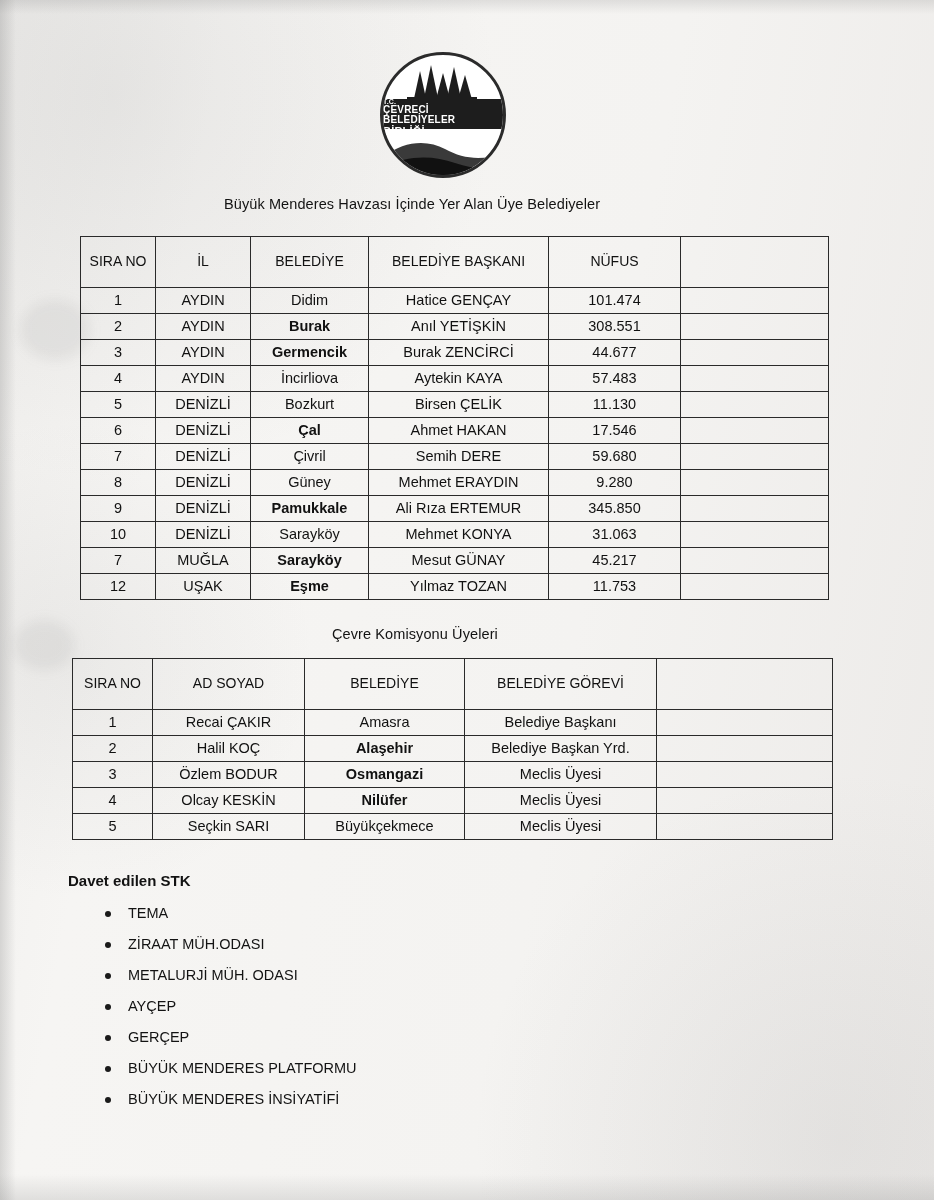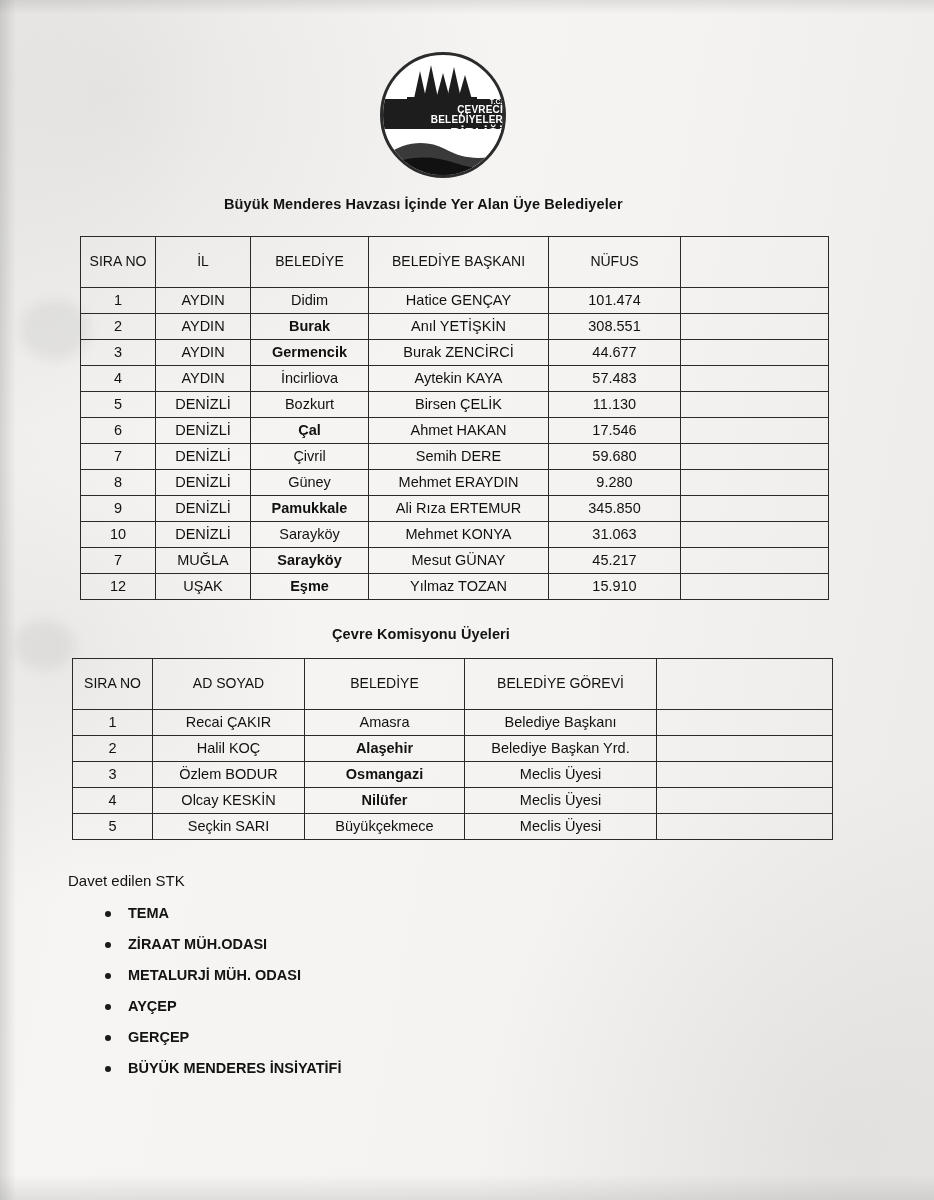--- a/index.html
+++ b/index.html
@@ -73,44 +73,44 @@
     top: 44px;
     height: 30px;
     background: #1d1d1d;
   }
   .logo-band-txt {
     position: absolute;
     left: 0; right: 0;
     top: 42px;
     height: 34px;
     color: #ffffff;
-    text-align: right;
+    text-align: left;
     line-height: 1.02;
     font-weight: bold;
     letter-spacing: .2px;
     pointer-events: none;
   }
   .logo-tc {
     font-size: 7px;
     display: block;
     margin-top: 1px;
   }
   .logo-l1 { font-size: 10px; display: block; }
-  .logo-l2 { font-size: 14px; display: block; padding-left: 34px; }
+  .logo-l2 { font-size: 11px; display: block; }
   .logo-hills {
     position: absolute;
     left: 0; right: 0;
     bottom: 0;
     height: 48px;
   }
 
   
   .heading {
     position: absolute;
-    font-weight: bold;
+    font-weight: normal;
     font-size: 14.5px;
     color: #131313;
     letter-spacing: .1px;
     white-space: nowrap;
   }
   #h-table1 { left: 224px; top: 196px; }
   #h-table2 { left: 332px; top: 626px; }
 
   
   table.doc {
@@ -140,31 +140,30 @@
 
   #table1 { left: 80px; top: 236px; width: 748px; }
   #table2 { left: 72px; top: 658px; width: 760px; }
 
   
   #stk-title {
     position: absolute;
     left: 68px;
     top: 872px;
     font-size: 15px;
-    font-weight: normal;
+    font-weight: bold;
     color: #121212;
   }
   #stk-list {
     position: absolute;
     left: 96px;
     top: 898px;
     margin: 0;
     padding: 0 0 0 32px;
     list-style: none;
-    font-weight: bold;
   }
   #stk-list li {
     position: relative;
     font-size: 14.5px;
     line-height: 31px;
     color: #131313;
     white-space: nowrap;
   }
   #stk-list li::before {
     content: "";
@@ -325,21 +324,21 @@
           <td class="bold">Sarayköy</td>
           <td>Mesut GÜNAY</td>
           <td>45.217</td>
           <td class="spacer"></td>
         </tr>
         <tr>
           <td>12</td>
           <td>UŞAK</td>
           <td class="bold">Eşme</td>
           <td>Yılmaz TOZAN</td>
-          <td>15.910</td>
+          <td>11.753</td>
           <td class="spacer"></td>
         </tr>
       </tbody>
   </table>
 
   <div class="heading" id="h-table2">Çevre Komisyonu Üyeleri</div>
 
   <table class="doc" id="table2">
     <colgroup>
       <col style="width:80px">
@@ -396,15 +395,16 @@
       </tbody>
   </table>
 
   <div id="stk-title">Davet edilen STK</div>
   <ul id="stk-list">
       <li>TEMA</li>
       <li>ZİRAAT MÜH.ODASI</li>
       <li>METALURJİ MÜH. ODASI</li>
       <li>AYÇEP</li>
       <li>GERÇEP</li>
+      <li>BÜYÜK MENDERES PLATFORMU</li>
       <li>BÜYÜK MENDERES İNSİYATİFİ</li>
     </ul>
 </div>
 
 </body></html>

